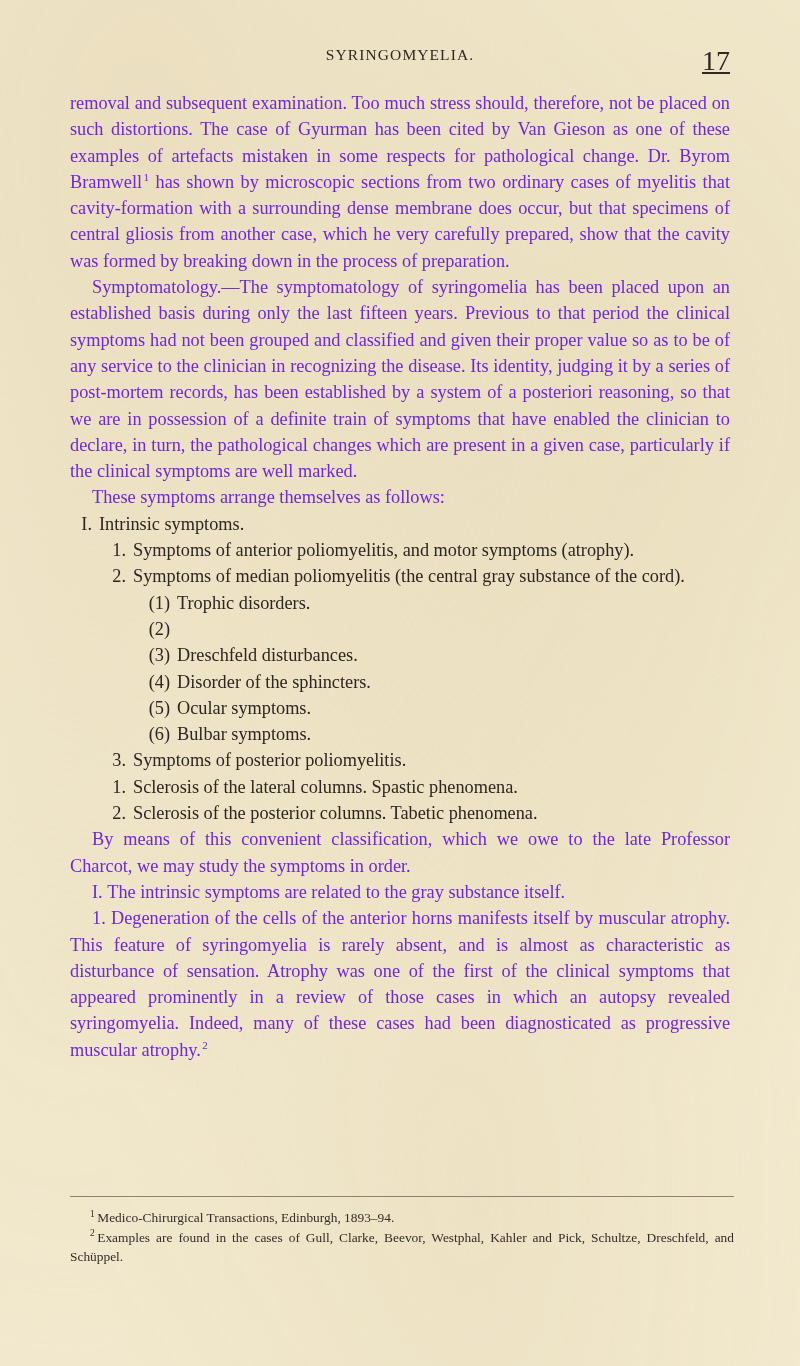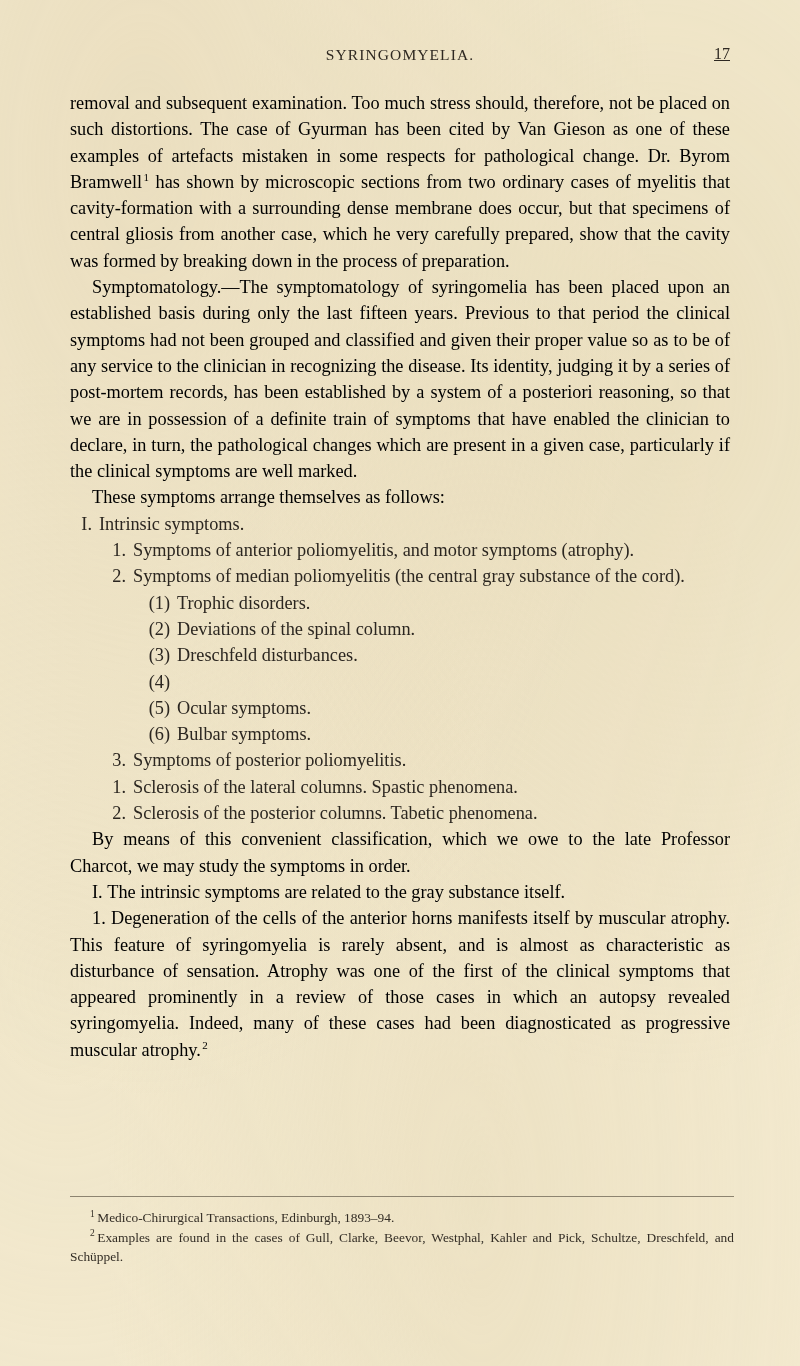--- a/index.html
+++ b/index.html
@@ -48,32 +48,32 @@
     font-size: 15.5px;
     letter-spacing: 1.1px;
     font-variant: small-caps;
     text-transform: uppercase;
     color: #2e2821;
   }
   .folio {
     position: absolute;
     right: 0;
     top: -1px;
-    font-size: 16px;
+    font-size: 28px;
     color: #2e2821;
     text-decoration: underline;
   }
 
   
   .body-block {
     font-size: 18.3px;
     line-height: 26.3px;
     text-align: justify;
     text-justify: inter-word;
-    color: #000000;
+    color: #6d28d9;
   }
   p.para {
     margin: 0;
     text-indent: 0;
   }
   p.para.indent {
     text-indent: 22px;
   }
   .it { }
   sup.fn {
@@ -177,28 +177,28 @@
       <span class="marker num">2.</span>
       <span class="txt">Symptoms of median poliomyelitis (the central gray substance of the cord).</span>
     </div>
 
     <div class="olrow lvl3">
       <span class="marker par">(1)</span>
       <span class="txt">Trophic disorders.</span>
     </div>
     <div class="olrow lvl3">
       <span class="marker par">(2)</span>
-      <span class="txt">Deviations of the spinal column.</span>
     </div>
     <div class="olrow lvl3">
       <span class="marker par">(3)</span>
       <span class="txt">Dreschfeld disturbances.</span>
     </div>
     <div class="olrow lvl3">
       <span class="marker par">(4)</span>
+      <span class="txt">Disorder of the sphincters.</span>
     </div>
     <div class="olrow lvl3">
       <span class="marker par">(5)</span>
       <span class="txt">Ocular symptoms.</span>
     </div>
     <div class="olrow lvl3">
       <span class="marker par">(6)</span>
       <span class="txt">Bulbar symptoms.</span>
     </div>
 

